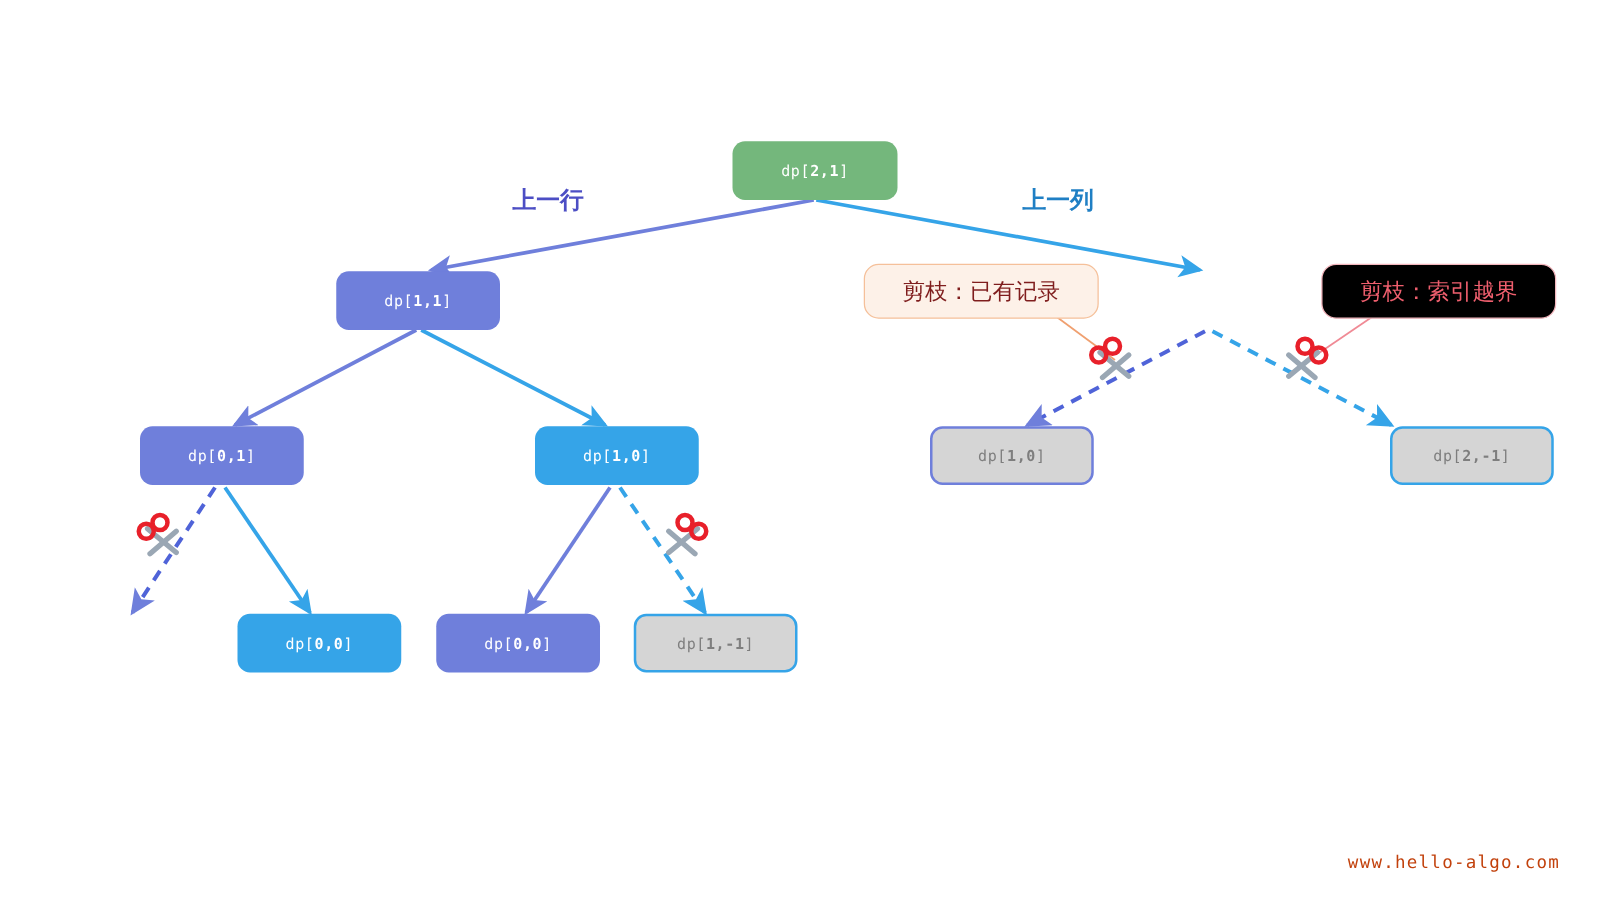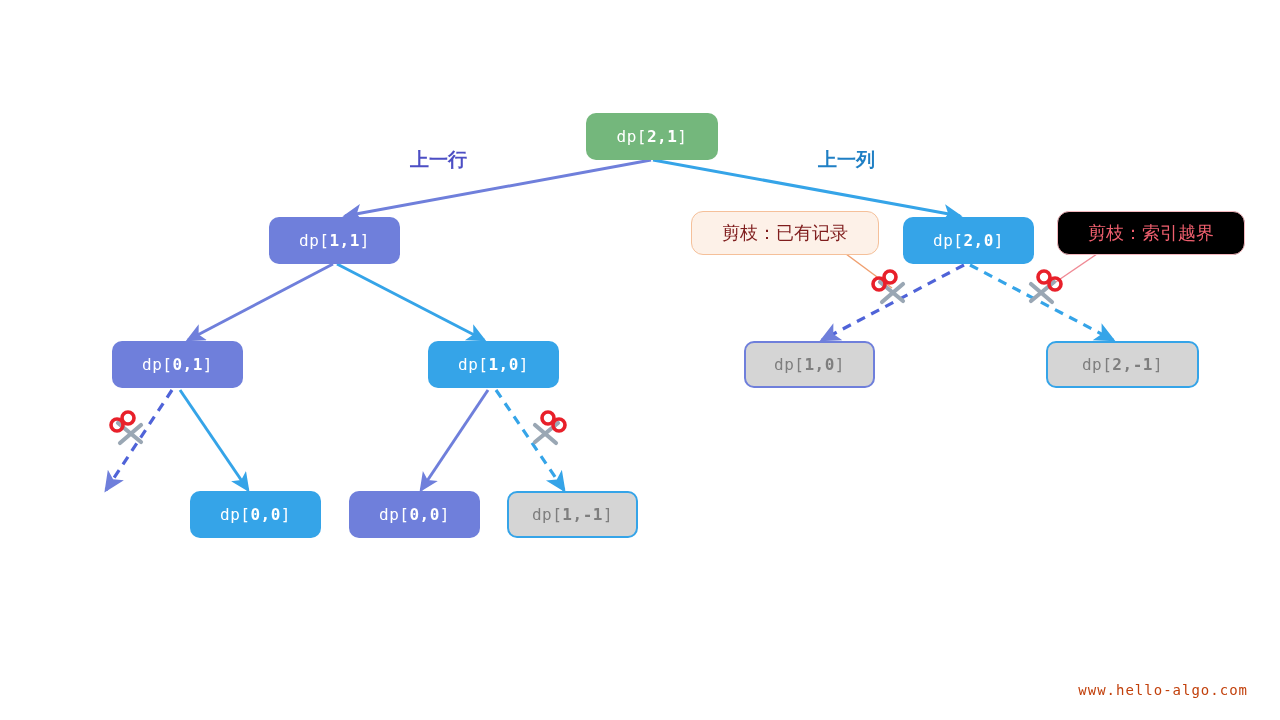--- a/index.html
+++ b/index.html
@@ -9,21 +9,21 @@
     overflow:hidden;position:relative;
   }
   #stage{position:absolute;left:0;top:0;width:1280px;height:720px;}
   svg.layer{position:absolute;left:0;top:0;width:1280px;height:720px;overflow:visible;}
 
   .node{
     position:absolute;
     display:flex;align-items:center;justify-content:center;
     border-radius:10px;
     font-family:"DejaVu Sans Mono","Liberation Mono",monospace;
-    font-size:16px;
+    font-size:12px;
     letter-spacing:.5px;
     white-space:nowrap;
     box-sizing:border-box;
     z-index:5;
   }
   .node.green{background:#74b77c;color:#ffffff;}
   .node.purple{background:#6f7fdb;color:#ffffff;justify-content:center;}
   .node.blue{background:#35a4e8;color:#ffffff;}
   .node.gray-purple{background:#d5d5d5;color:#7e7e7e;border:2.5px solid #6f7fdb;}
   .node.gray-blue{background:#d5d5d5;color:#7e7e7e;border:2.5px solid #35a4e8;}
@@ -97,37 +97,34 @@
   </svg>
 
   <div class="node green" style="left:586px;top:113px;width:132px;height:47px;">
     <span>dp[<b>2,1</b>]</span>
   </div>
 
   <div class="node purple" style="left:269px;top:217px;width:131px;height:47px;">
     <span>dp[<b>1,1</b>]</span>
   </div>
 
-  <div class="node blue" style="left:903px;top:217px;width:131px;height:47px;">
-    <span>dp[<b>2,0</b>]</span>
-  </div>
 
   <div class="node purple" style="left:112px;top:341px;width:131px;height:47px;">
     <span>dp[<b>0,1</b>]</span>
   </div>
 
   <div class="node blue" style="left:428px;top:341px;width:131px;height:47px;">
     <span>dp[<b>1,0</b>]</span>
   </div>
 
   <div class="node gray-purple" style="left:744px;top:341px;width:131px;height:47px;">
     <span>dp[<b>1,0</b>]</span>
   </div>
 
-  <div class="node gray-blue" style="left:1046px;top:341px;width:153px;height:47px;">
+  <div class="node gray-blue" style="left:1112px;top:341px;width:131px;height:47px;">
     <span>dp[<b>2,-1</b>]</span>
   </div>
 
 
   <div class="node blue" style="left:190px;top:491px;width:131px;height:47px;">
     <span>dp[<b>0,0</b>]</span>
   </div>
 
   <div class="node purple" style="left:349px;top:491px;width:131px;height:47px;">
     <span>dp[<b>0,0</b>]</span>

